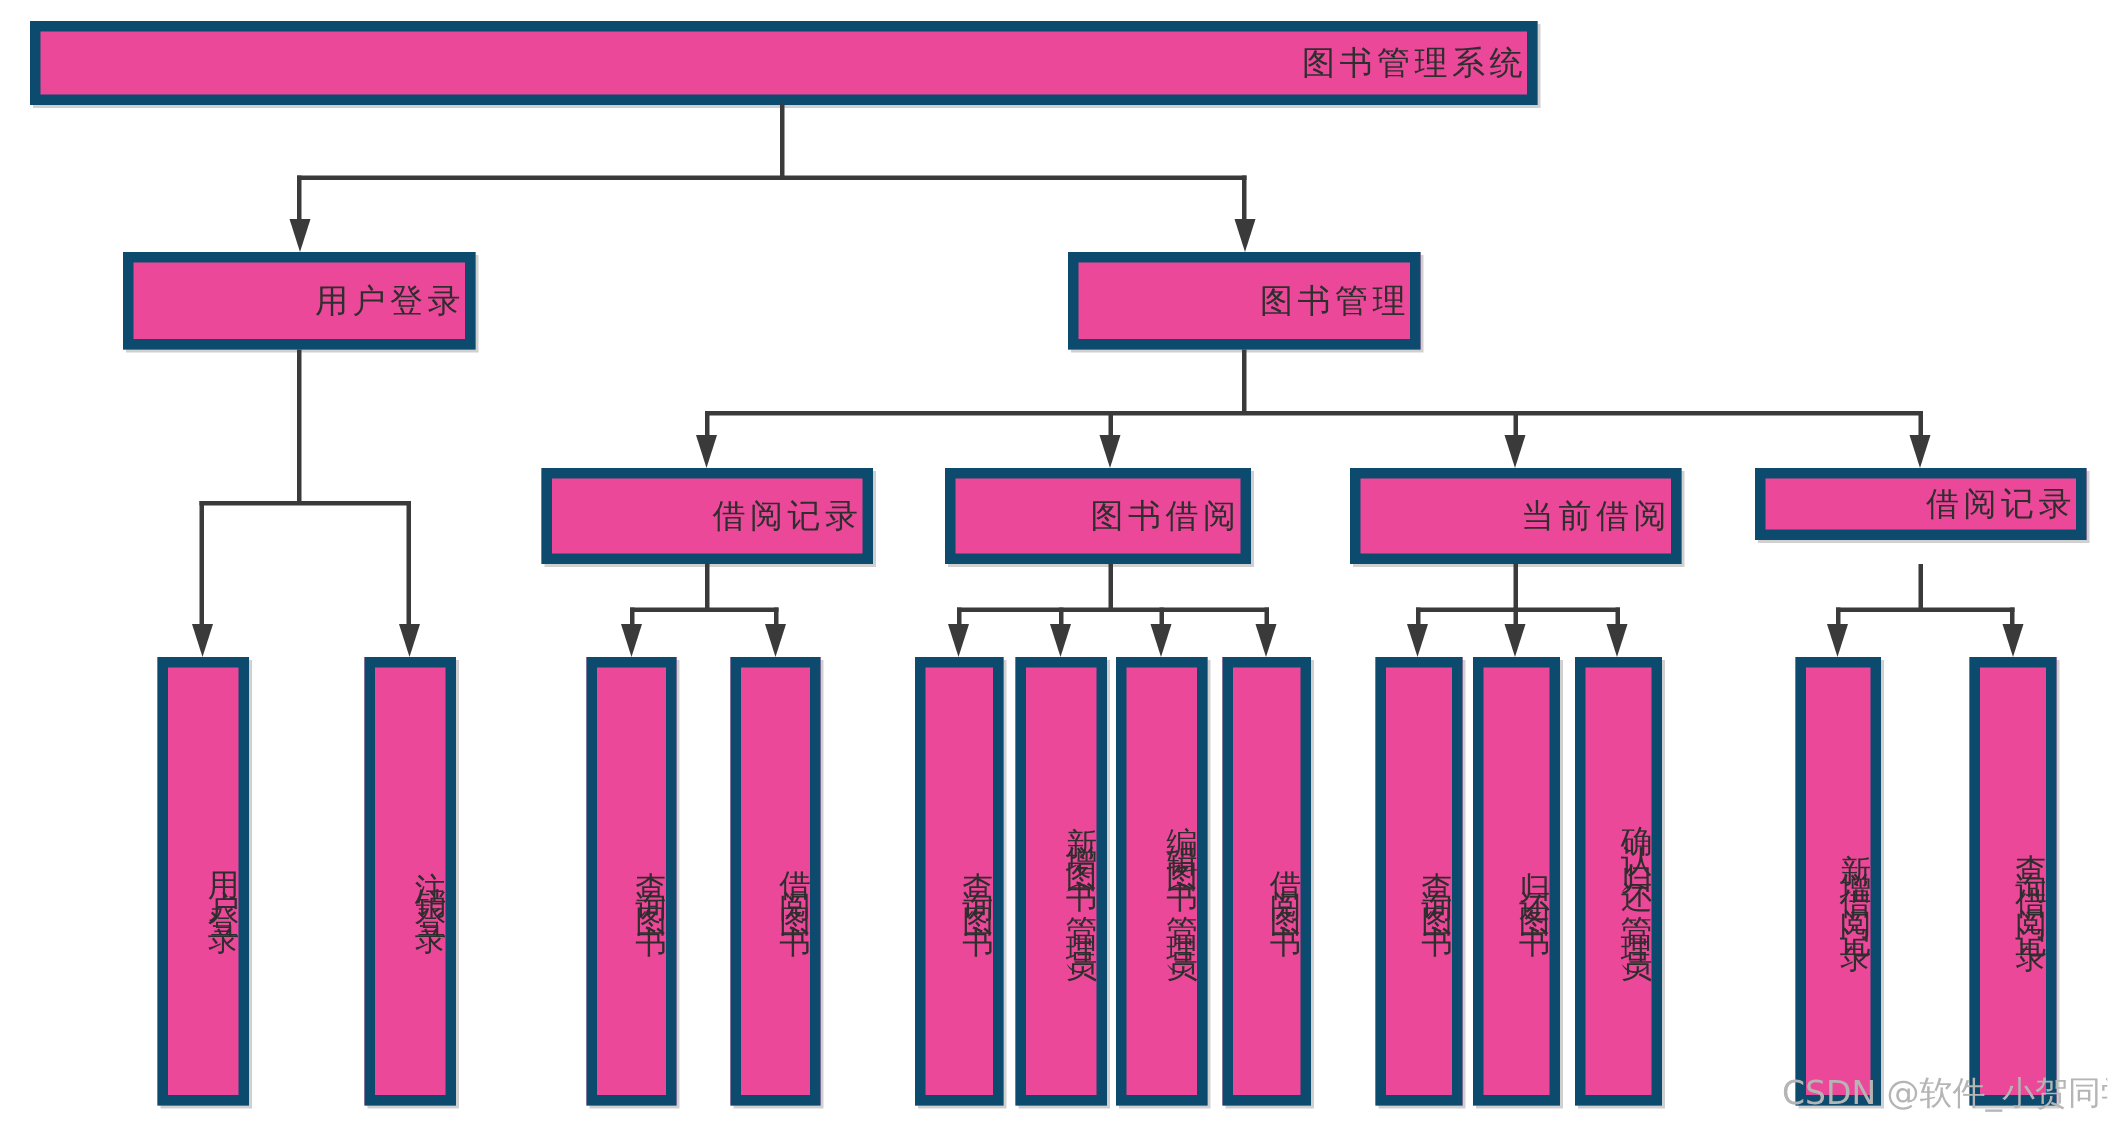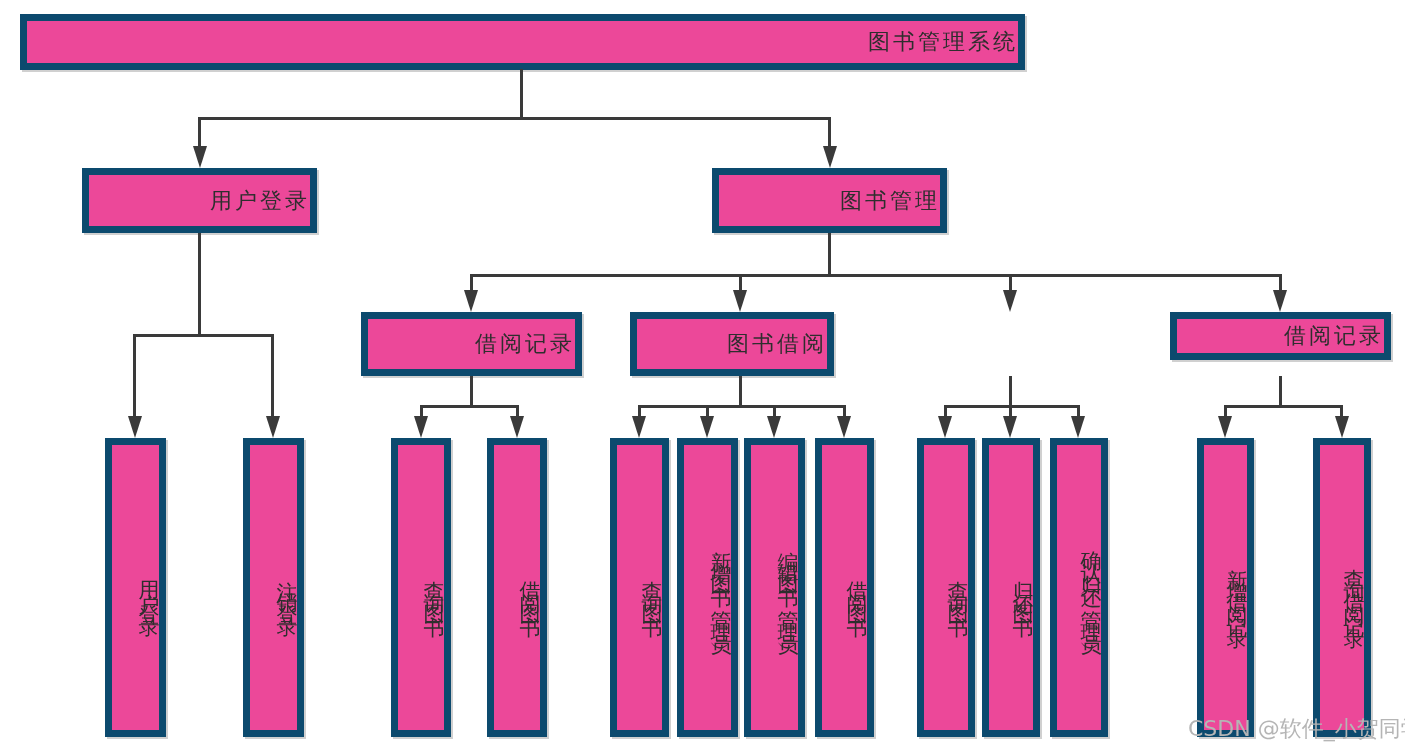--- a/index.html
+++ b/index.html
@@ -74,20 +74,23 @@
     <div class="arrow" style="left:1003px;top:290px"></div>
     <div class="vline" style="left:1279px;top:274px;height:18px"></div>
     <div class="arrow" style="left:1273px;top:290px"></div>
   </div>
 
   <div class="node horiz" style="left:361px;top:312px;width:221px;height:64px">
     <span>借阅记录</span>
   </div>
   <div class="node horiz" style="left:630px;top:312px;width:204px;height:64px">
     <span>图书借阅</span>
+  </div>
+  <div class="node horiz" style="left:900px;top:312px;width:221px;height:64px">
+    <span>当前借阅</span>
   </div>
   <div class="node horiz" style="left:1170px;top:312px;width:221px;height:48px">
     <span>借阅记录</span>
   </div>
 
   <div>
     <div class="vline" style="left:470px;top:376px;height:31px"></div>
     <div class="hline" style="left:420px;top:405px;width:99px"></div>
     <div class="vline" style="left:420px;top:405px;height:13px"></div>
     <div class="arrow" style="left:414px;top:416px"></div>

